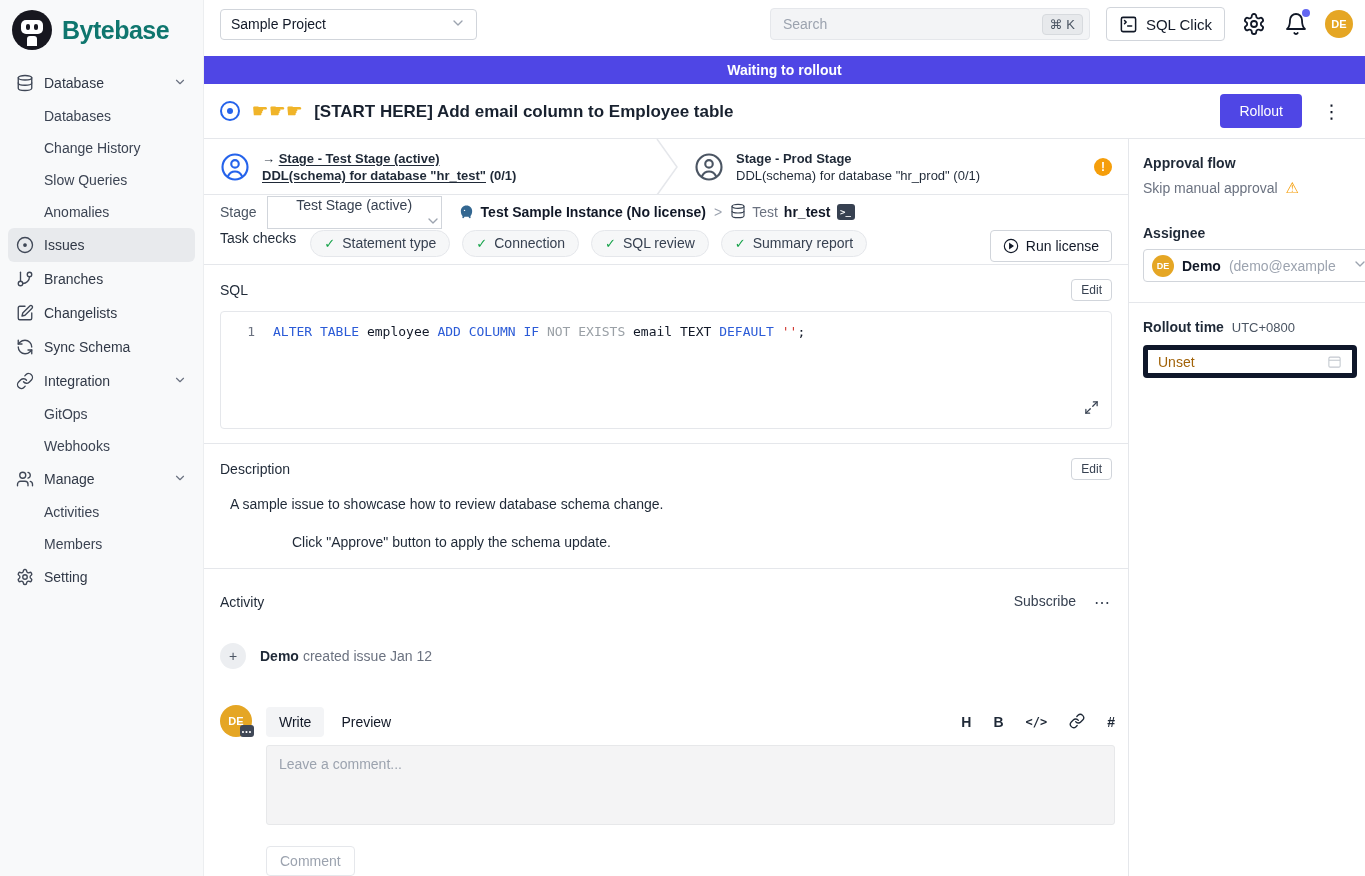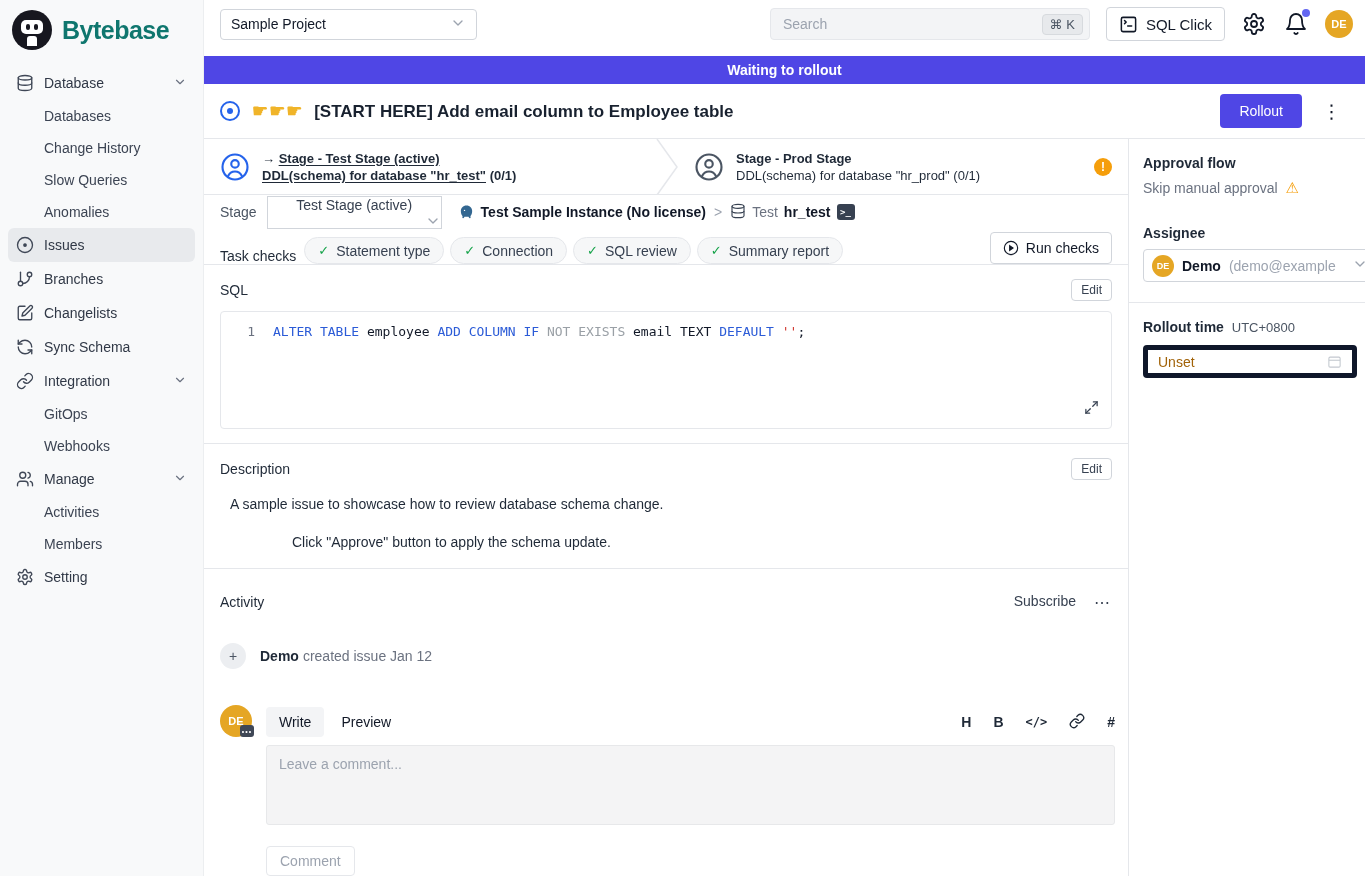--- a/index.html
+++ b/index.html
@@ -84,21 +84,21 @@
     display:flex; align-items:center; padding:0 0; color:#374151; cursor:pointer;flex-direction:column;}
   .stage-select .chev{ margin-left:auto;}
   .crumb { display:flex; align-items:center; gap:6px; margin-left:6px; color:#111827; font-weight:bold;}
   .crumb .gt { color:#9ca3af; font-weight:normal; margin:0 2px;}
   .crumb .env { color:#6b7280; font-weight:normal;}
   .db-ico svg{ width:16px; height:16px; stroke:#374151; stroke-width:1.7; fill:none;}
   .term-badge { width:18px; height:16px; background:#374151; border-radius:3px; color:#fff; font-size:9px;
     display:flex; align-items:center; justify-content:center; font-family:"DejaVu Sans Mono",monospace; cursor:pointer;}
 
   
-  .checks-row { height:46px; border-bottom:1px solid #e5e7eb; display:flex; align-items:flex-end; gap:6px; padding:0 16px;}
+  .checks-row { height:46px; border-bottom:1px solid #e5e7eb; display:flex; align-items:flex-start; gap:12px; padding:0 16px;}
   .checks-row .lbl { color:#1f2937; margin-right:2px;}
   .pill { height:27px; border:1px solid #e5e7eb; background:#f6f7f8; border-radius:999px; display:flex;
     align-items:center; gap:7px; padding:0 13px; color:#374151; cursor:pointer;}
   .pill .ck { color:#16a34a; font-size:13px; }
   .run-btn { margin-left:auto; height:32px; border:1px solid #d1d5db; background:#fff; border-radius:4px;
     display:flex; align-items:center; gap:7px; padding:0 12px; color:#111827; cursor:pointer; font-size:14px;}
   .run-btn svg { width:16px; height:16px; stroke:#111827; stroke-width:1.7; fill:none;}
 
   
   .section { padding:10px 16px 0 16px; }
@@ -405,21 +405,21 @@
           </div>
           <div class="pill">
             <span class="ck">✓</span>
             <span>Summary report</span>
           </div>
           <button class="run-btn">
             <svg viewBox="0 0 24 24">
                 <circle cx="12" cy="12" r="10"></circle>
                 <polygon points="10 8.5 15 12 10 15.5" fill="#111827"></polygon>
               </svg>
-            <span>Run checks</span>
+            <span>Run license</span>
           </button>
         </div>
 
         <div class="section sql-section">
           <div class="sec-head">
             <span class="sec-title">SQL</span>
             <button class="edit-btn">Edit</button>
           </div>
           <div class="sql-box">
             <div class="code-line">

